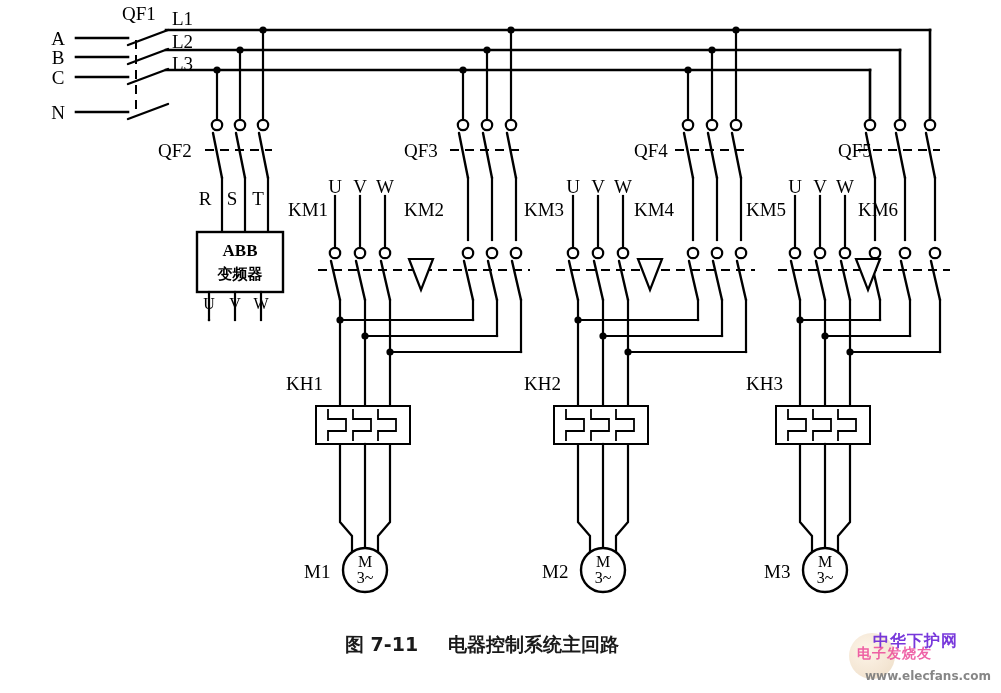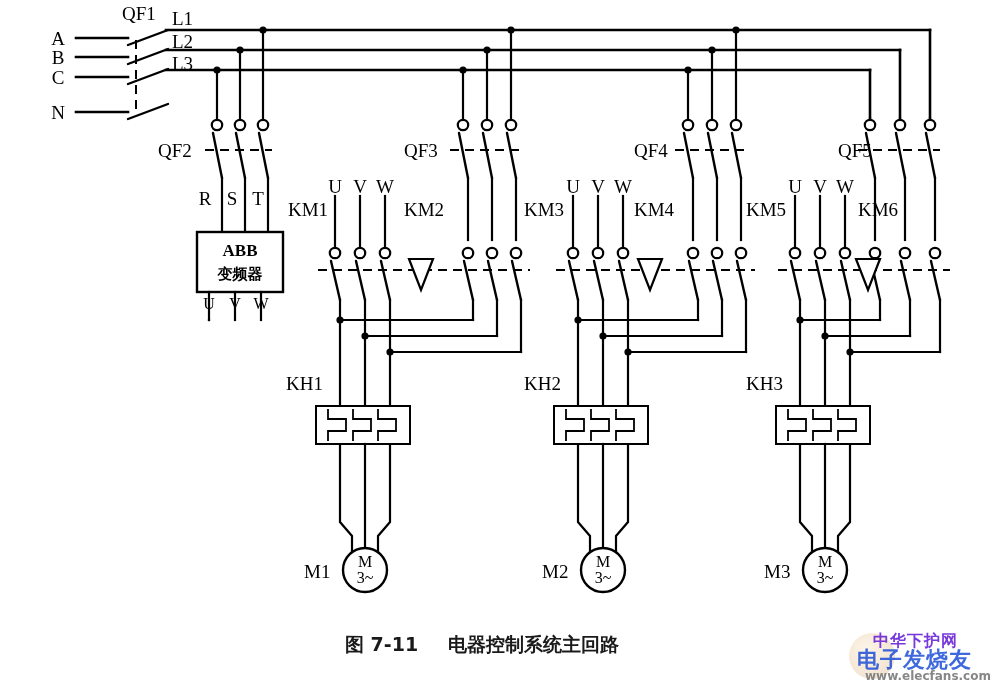--- a/index.html
+++ b/index.html
@@ -24,21 +24,21 @@
   .lbl-sm{font-family:"Liberation Serif","DejaVu Serif",serif;font-size:16px;fill:#000;}
   .lbl-ph{font-family:"Liberation Serif","DejaVu Serif",serif;font-size:19px;fill:#000;}
   .lbl-cn{font-family:"DejaVu Sans","Liberation Sans",sans-serif;font-size:15px;fill:#000;font-weight:700;}
   .lbl-abb{font-family:"Liberation Serif","DejaVu Serif",serif;font-size:17px;fill:#000;font-weight:700;}
   .cap{font-family:"DejaVu Sans","Liberation Sans",sans-serif;font-size:19px;fill:#1a1a1a;font-weight:700;}
   .mtr{font-family:"Liberation Serif","DejaVu Serif",serif;font-size:16px;fill:#000;}
   .wm-wrap{position:absolute;right:6px;bottom:4px;width:146px;height:74px;pointer-events:none;}
   .wm-txt1{position:absolute;left:24px;top:16px;font-family:"DejaVu Sans","Liberation Sans",sans-serif;
            font-size:16px;font-weight:700;color:#6d28d9;opacity:.92;letter-spacing:1px;}
   .wm-txt2{position:absolute;left:8px;top:30px;font-family:"DejaVu Sans","Liberation Sans",sans-serif;
-           font-size:22px;font-weight:700;color:#1d4ed8;opacity:.85;letter-spacing:1px;}
+           font-size:14px;font-weight:700;color:#ec4899;opacity:.85;letter-spacing:1px;}
   .wm-txt3{position:absolute;left:16px;top:54px;font-family:"DejaVu Sans","Liberation Sans",sans-serif;
            font-size:12px;font-weight:700;color:#7a7a7a;opacity:.9;}
   .wm-circ{position:absolute;left:0px;top:18px;width:46px;height:46px;border-radius:50%;
            background:radial-gradient(circle at 38% 36%,#fdf3e4 0%,#f2e2cd 60%,#e9d6ba 100%);opacity:.85;}
 </style>
 </head>
 <body>
 
 <div id="stage">
 

